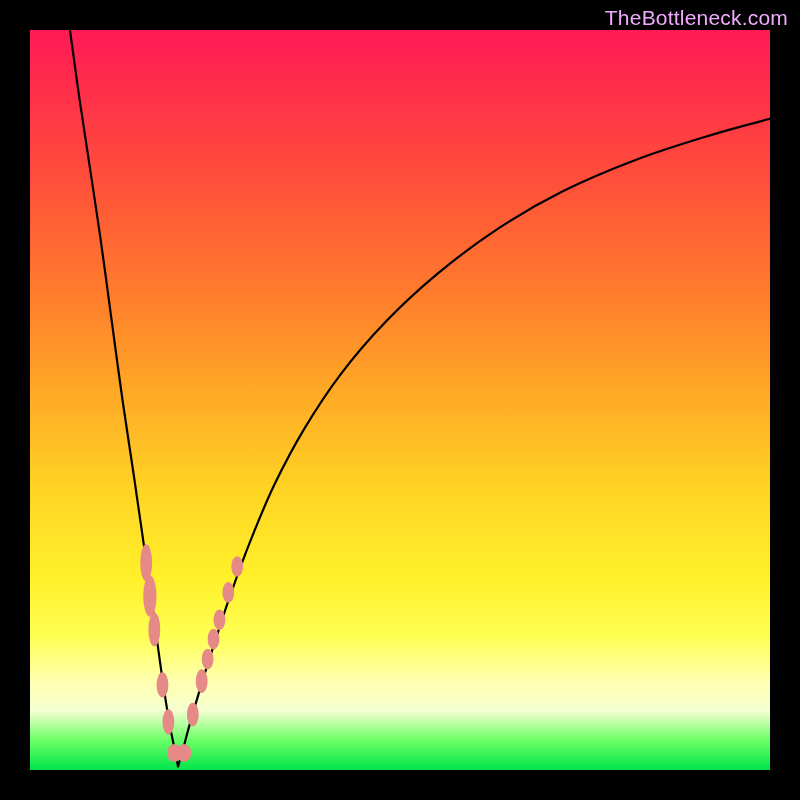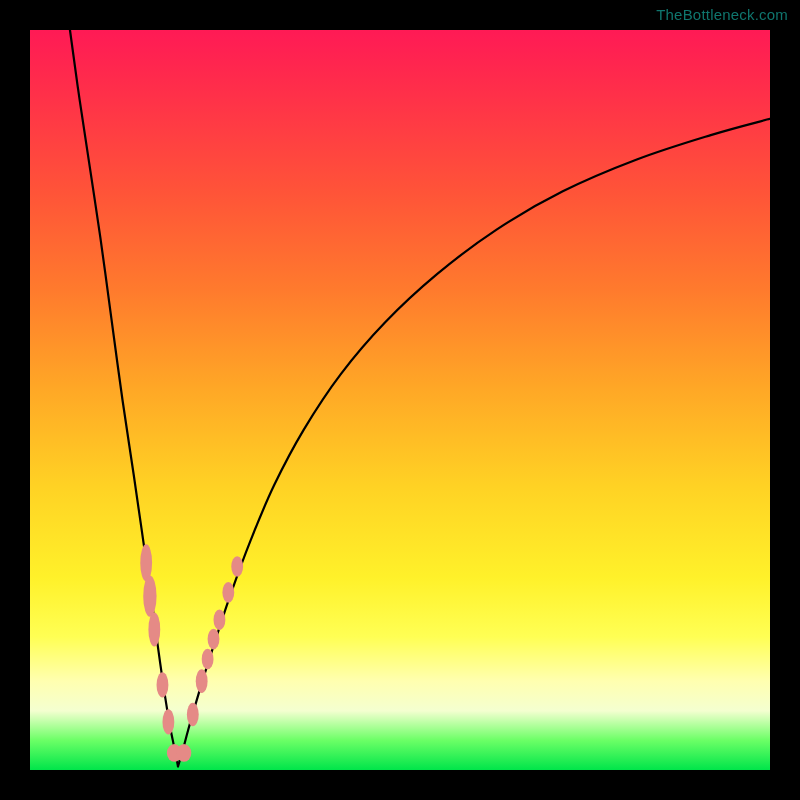--- a/index.html
+++ b/index.html
@@ -37,22 +37,22 @@
       #ffffb0 88%,
       #f4ffd0 92%,
       #6bff66 96%,
       #00e54a 100%
     );
   }
   .watermark {
     position: absolute;
     top: 6px;
     right: 12px;
-    color: #0f766e;
-    font-size: 15px;
+    color: #f0abfc;
+    font-size: 21px;
     letter-spacing: 0.2px;
     user-select: none;
     pointer-events: none;
   }
   svg.curve {
     position: absolute;
     left: 0;
     top: 0;
     width: 740px;
     height: 740px;

